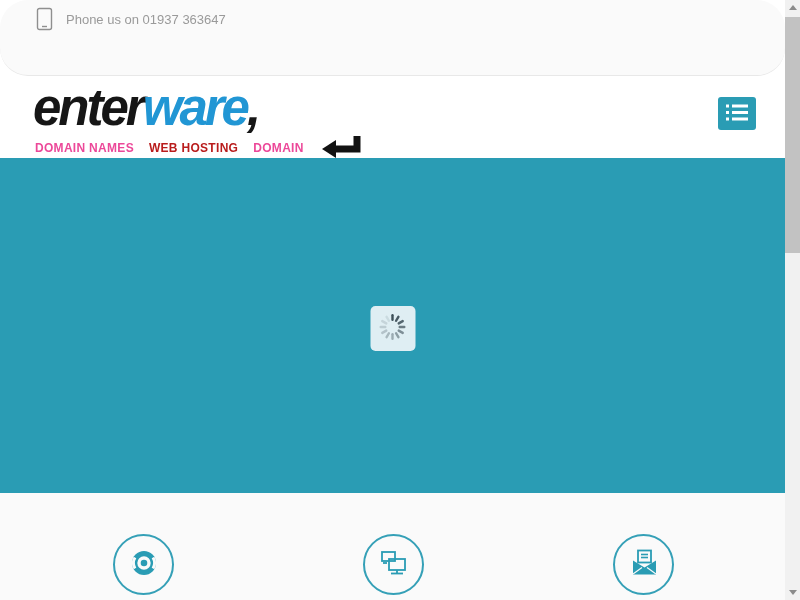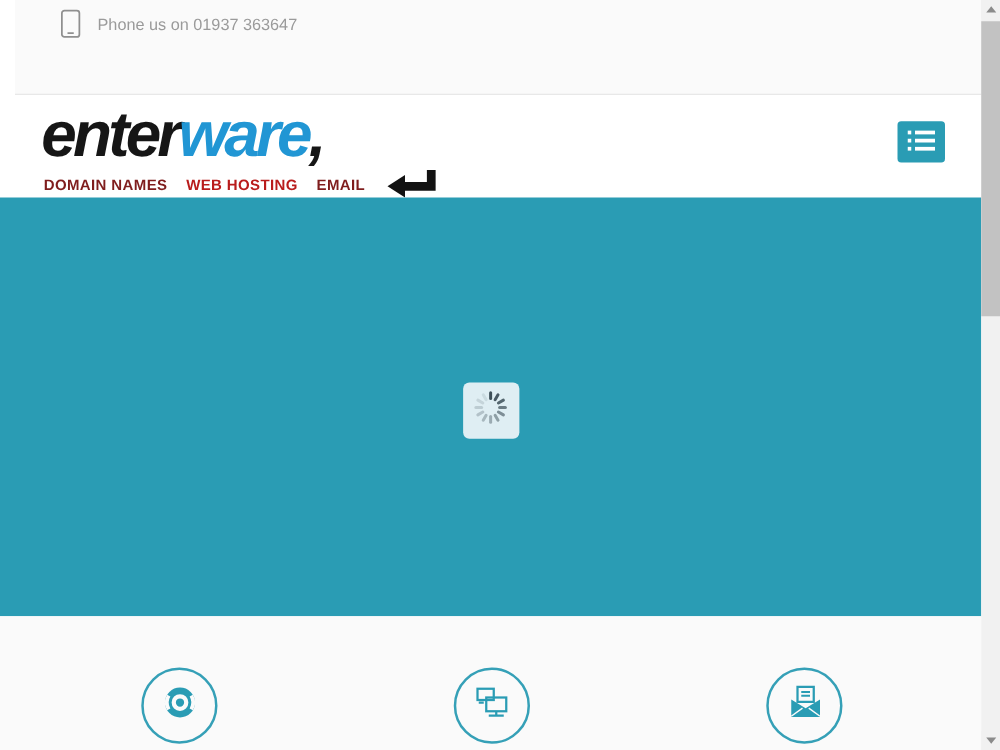--- a/index.html
+++ b/index.html
@@ -2,37 +2,37 @@
 <html><head>
 <meta charset="utf-8">
 <style>
   * { margin:0; padding:0; box-sizing:border-box; }
   html,body { width:800px; height:600px; overflow:hidden; background:#fff;
               font-family:"Liberation Sans", sans-serif; }
 
   .page { position:absolute; left:0; top:0; width:785px; height:600px; background:#fff; }
 
   
-  .topbar { position:absolute; left:12px; top:0; width:785px; height:76px;
-            background:#fafafa; border-bottom:1px solid #e8e8e8; }
+  .topbar { position:absolute; left:0; top:0; width:785px; height:76px;
+            background:#fafafa; border-bottom:1px solid #e8e8e8;border-radius:28px; }
   .contact-row { position:absolute; left:36px; display:flex; align-items:center; gap:13px;
                  color:#9a9a9a; font-size:13px; cursor:pointer; }
   .contact-row.phone { top:6px; height:26px; }
   .contact-row.email { top:41px; height:26px; }
   .contact-row svg { display:block; }
 
   
   .header { position:absolute; left:0; top:76px; width:785px; height:82px; background:#fff; }
   .logo { position:absolute; left:33px; top:8px; cursor:pointer; }
   .logo-text { font-size:51px; line-height:48px; font-weight:bold; font-style:italic;
                letter-spacing:-3px; color:#161616; }
   .logo-text .blue { color:#2196d4; }
   .tagline { display:flex; align-items:center; gap:15px; margin-top:1px; margin-left:2px;
              font-size:12px; font-weight:bold; letter-spacing:.3px; }
-  .tagline .t-blue { color:#7f1d1d; }
+  .tagline .t-blue { color:#ec4899; }
   .tagline .t-black { color:#b91c1c; }
   .tagline svg { margin-left:2px; }
 
   .menu-btn { position:absolute; right:29px; top:21px; width:38px; height:33px;
               background:#2a9cb4; border:none; border-radius:3px; cursor:pointer;
               display:flex; align-items:center; justify-content:center; }
 
   
   .hero { position:absolute; left:0; top:158px; width:785px; height:335px; background:#2a9cb4; }
   .loader-box { position:absolute; left:50%; top:148px; transform:translateX(-50%);
@@ -78,21 +78,21 @@
       <span>Phone us on 01937 363647</span>
     </div>
   </div>
 
   <div class="header">
     <div class="logo">
       <div class="logo-text"><span>enter</span><span class="blue">ware</span><span>,</span></div>
       <div class="tagline">
         <span class="t-blue">DOMAIN NAMES</span>
         <span class="t-black">WEB HOSTING</span>
-        <span class="t-blue">EMAIL</span>
+        <span class="t-blue">DOMAIN</span>
         <span>
           <svg width="40" height="27" viewBox="0 0 40 27">
             <path d="M36 3 V16 H13" fill="none" stroke="#121212" stroke-width="7"></path>
             <polygon points="15,7 15,25 1,16" fill="#121212"></polygon>
           </svg>
         </span>
       </div>
     </div>
     <button class="menu-btn">
       <span>

